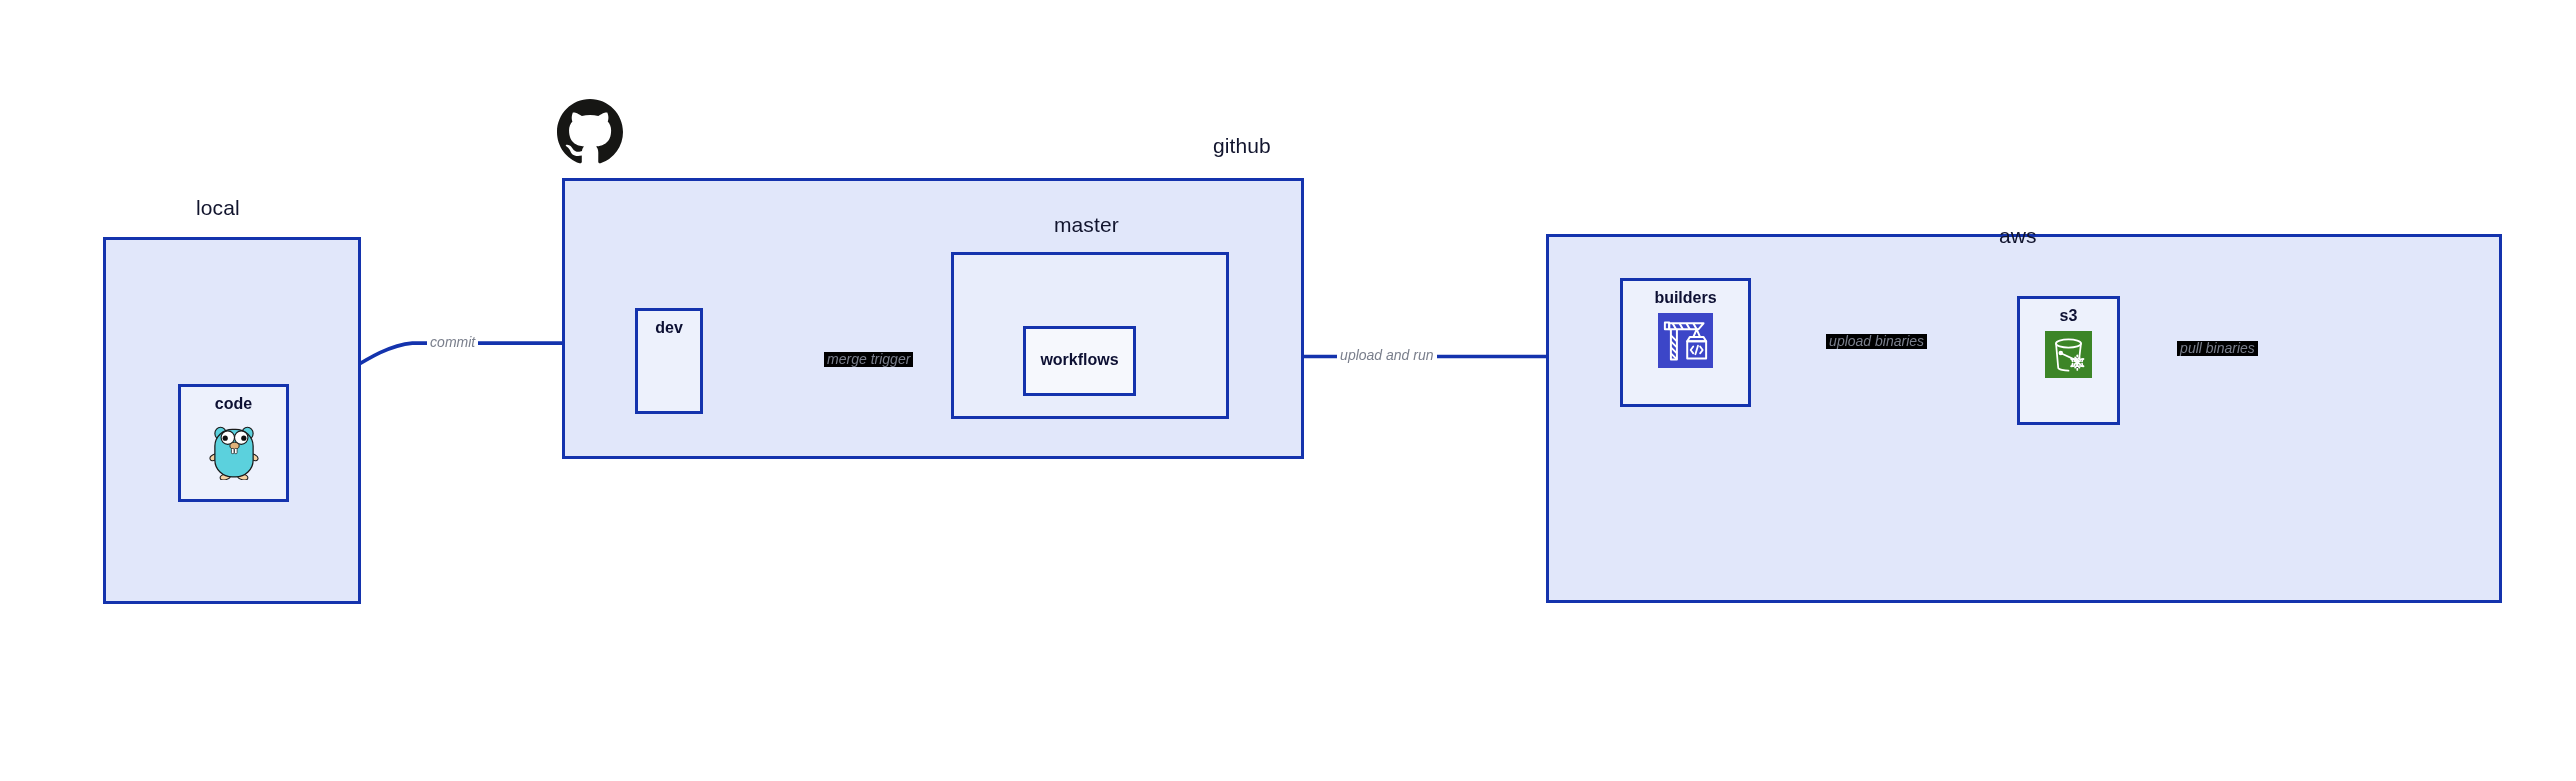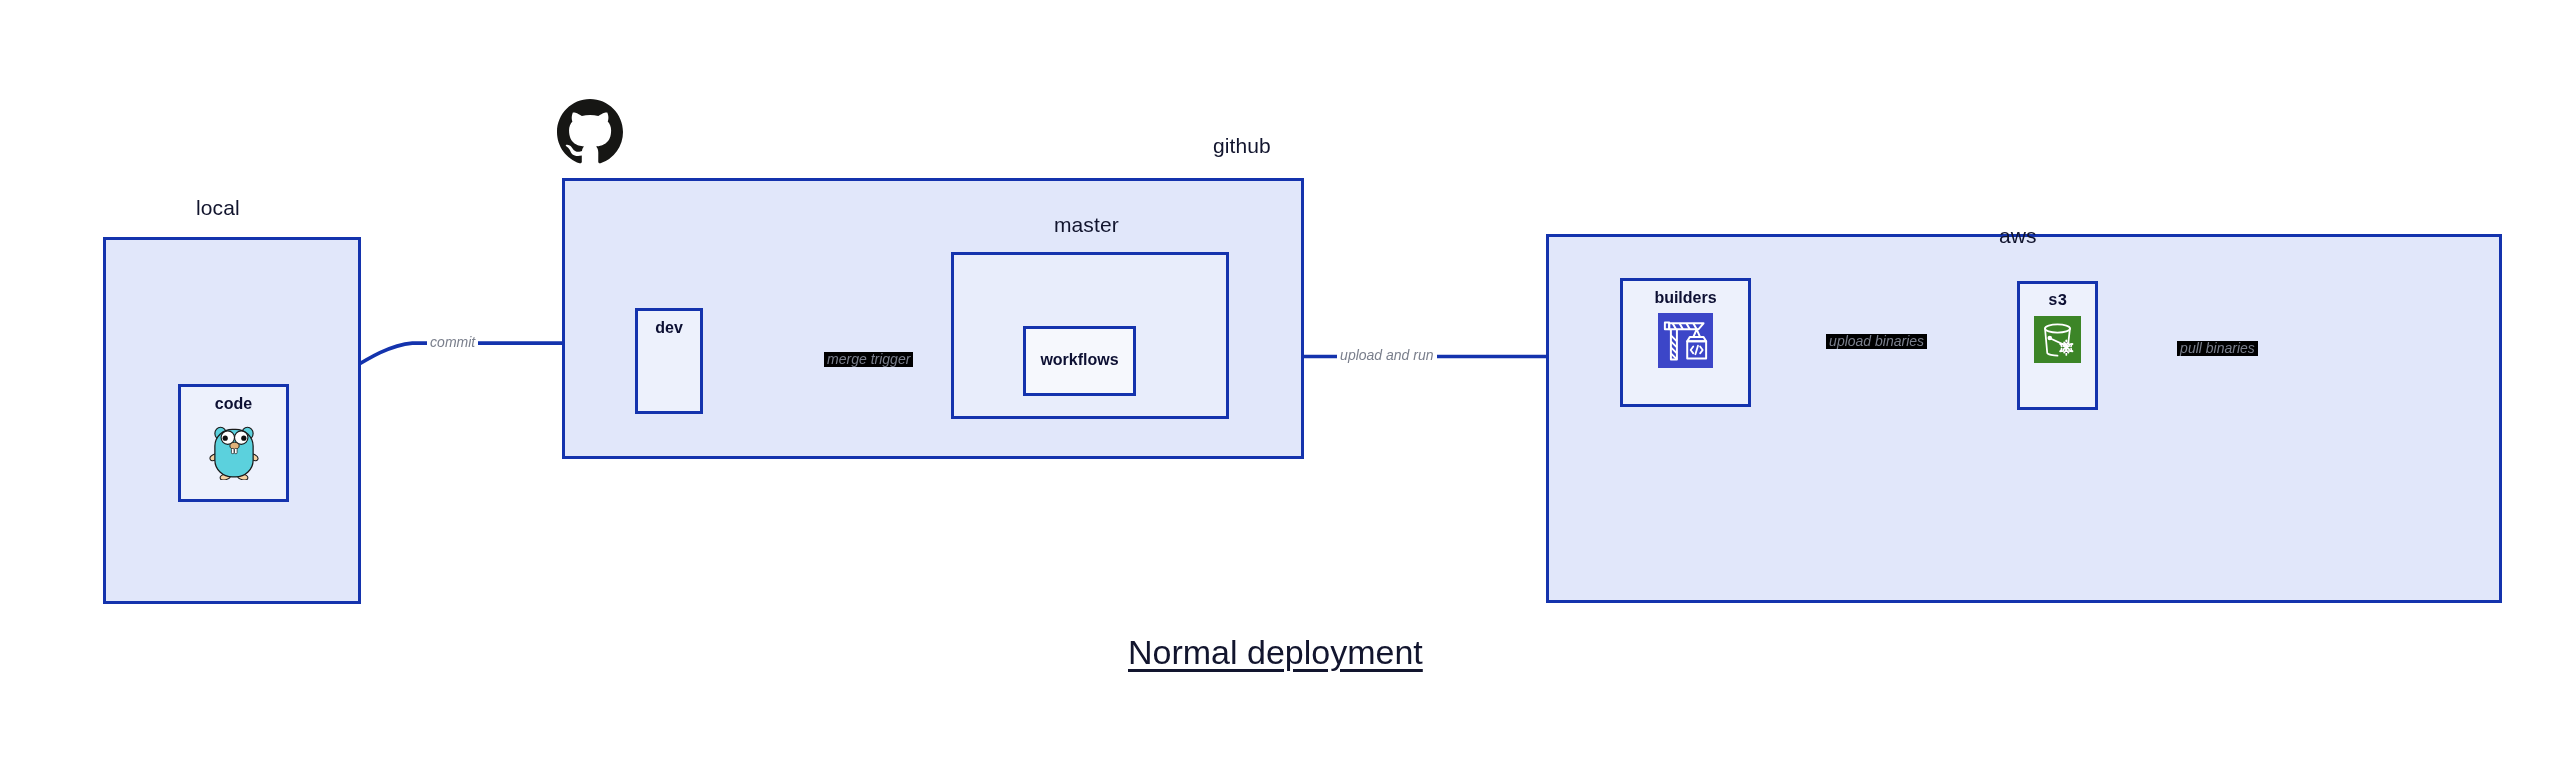--- a/index.html
+++ b/index.html
@@ -216,21 +216,21 @@
         </g>
         <g fill="none" stroke="#ffffff" stroke-width="2.1" stroke-linecap="round" stroke-linejoin="round">
           <path d="M41 39 L38 43 L41 47"></path>
           <path d="M49 39 L52 43 L49 47"></path>
           <path d="M46.5 38 L43.5 48"></path>
         </g>
       </svg>
     </div>
   </div>
 
-  <div class="node" style="left:2017px; top:281px; width:81px; height:129px;font-family:Liberation Mono, monospace;">
+  <div class="node" style="left:2017px; top:296px; width:103px; height:129px;">
     <div class="node-title">s3</div>
     <div class="node-icon">
       <svg width="47" height="47" viewBox="0 0 64 64">
         <rect width="64" height="64" fill="#3C8527"></rect>
         <g fill="none" stroke="#ffffff" stroke-width="2.4" stroke-linecap="round" stroke-linejoin="round">
 
           <path d="M15 17 L18 50 C18 52.5 27 54 32 54"></path>
           <path d="M49 17 L46.5 38"></path>
 
           <ellipse cx="32" cy="17" rx="17" ry="5.5"></ellipse>
@@ -259,16 +259,15 @@
   <div class="edge-label" style="left:427px; top:335px;">commit</div>
 
   <div class="edge-label on-zone" style="left:824px; top:352px;">merge trigger</div>
 
   <div class="edge-label" style="left:1337px; top:348px;">upload and run</div>
 
   <div class="edge-label on-zone" style="left:1826px; top:334px;">upload binaries</div>
 
   <div class="edge-label on-zone" style="left:2177px; top:341px;">pull binaries</div>
 
-  <div class="caption" style="left:1128px; top:635px;">Normal deployment</div>
 
 </div>
 
 
 </body></html>

